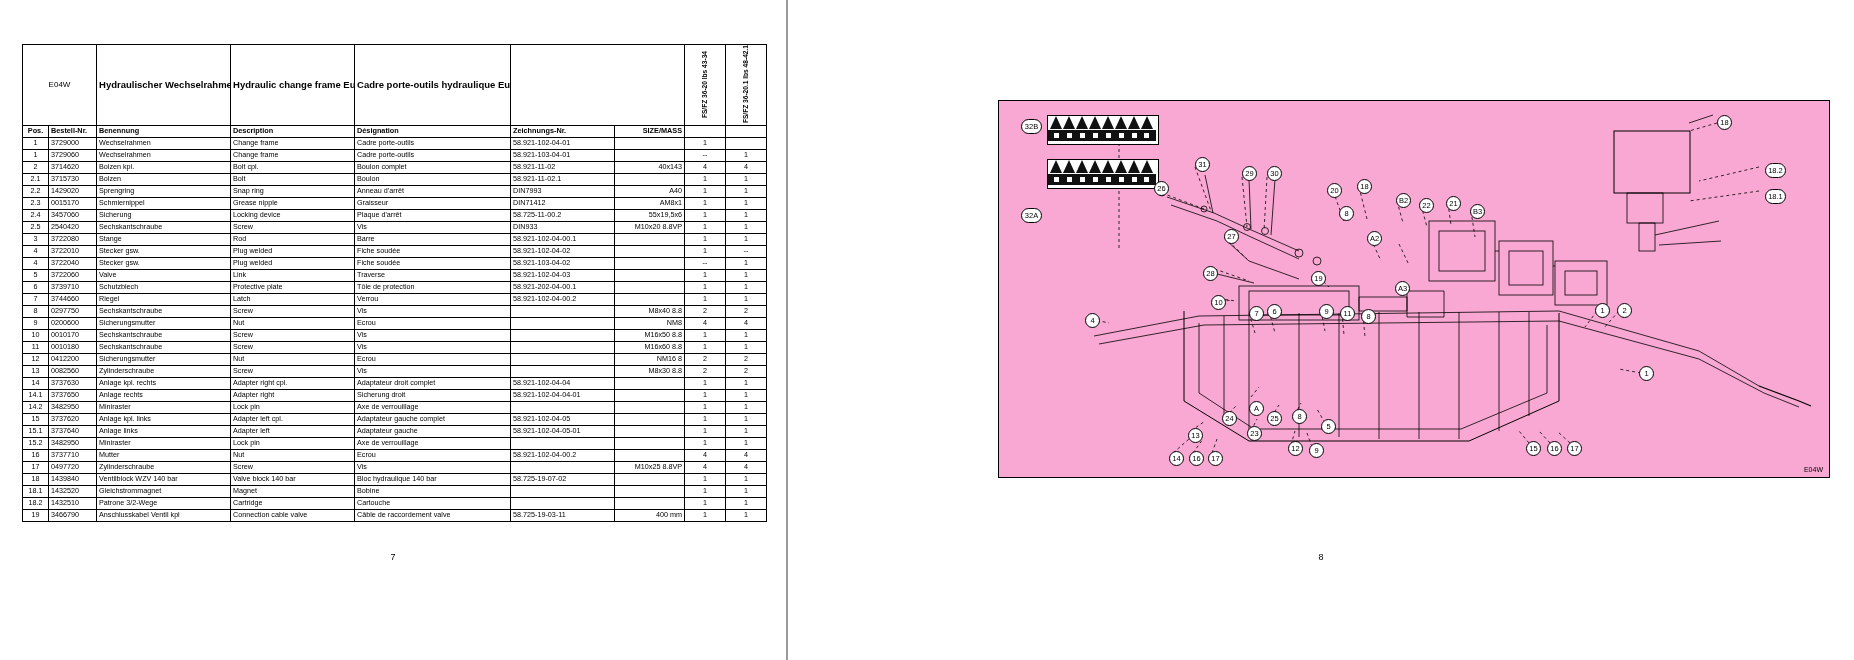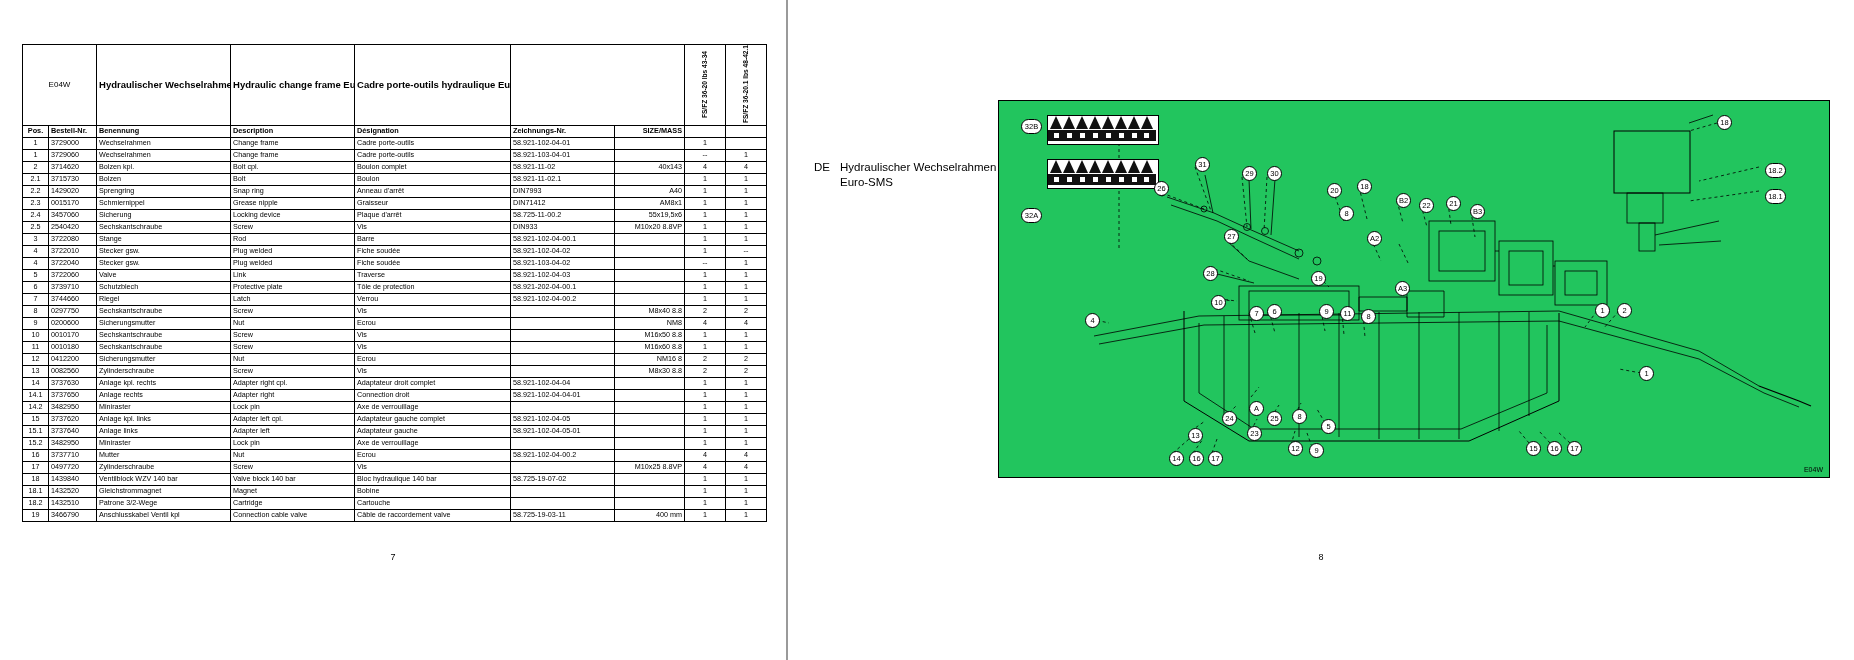--- a/index.html
+++ b/index.html
@@ -107,21 +107,21 @@
   }
 
   
   .fig-box {
     position: absolute;
     left: 210px;
     top: 100px;
     width: 830px;
     height: 376px;
     border: 1px solid #000000;
-    background: #22c55e;
+    background: #f9a8d4;
   }
   .fig-code {
     position: absolute;
     right: 6px;
     bottom: 4px;
     font-size: 7px;
   }
   .legend {
     position: absolute;
     left: 26px;
@@ -439,21 +439,21 @@
               <td class="l">58.921-102-04-04</td>
               <td class="r"></td>
               <td class="c">1</td>
               <td class="c">1</td>
             </tr>
             <tr>
               <td class="c">14.1</td>
               <td class="l">3737650</td>
               <td class="l">Anlage rechts</td>
               <td class="l">Adapter right</td>
-              <td class="l">Connection droit</td>
+              <td class="l">Sicherung droit</td>
               <td class="l">58.921-102-04-04-01</td>
               <td class="r"></td>
               <td class="c">1</td>
               <td class="c">1</td>
             </tr>
             <tr>
               <td class="c">14.2</td>
               <td class="l">3482950</td>
               <td class="l">Miniraster</td>
               <td class="l">Lock pin</td>
@@ -566,24 +566,20 @@
       </table>
     </div>
     <div class="page-num">7</div>
   </div>
 
   <div class="page-divider"></div>
 
   <div class="page page-right">
 
     <div class="legend">
-      <div class="legend-row">
-        <div class="legend-lang">DE</div>
-        <div class="legend-text">Hydraulischer Wechselrahmen Euro-SMS</div>
-      </div>
     </div>
 
     <div class="fig-box">
 
       <svg class="fig-svg" width="828" height="374" viewBox="0 0 828 374">
         <g stroke="#000" fill="none" stroke-width="0.8">
 
           <path d="M95 235 L200 215 L560 210 L700 250 L760 285"></path>
           <path d="M100 243 L205 224 L560 220 L700 258 L765 292"></path>
           <path d="M760 285 L800 300 L812 305" stroke-width="1.2"></path>

